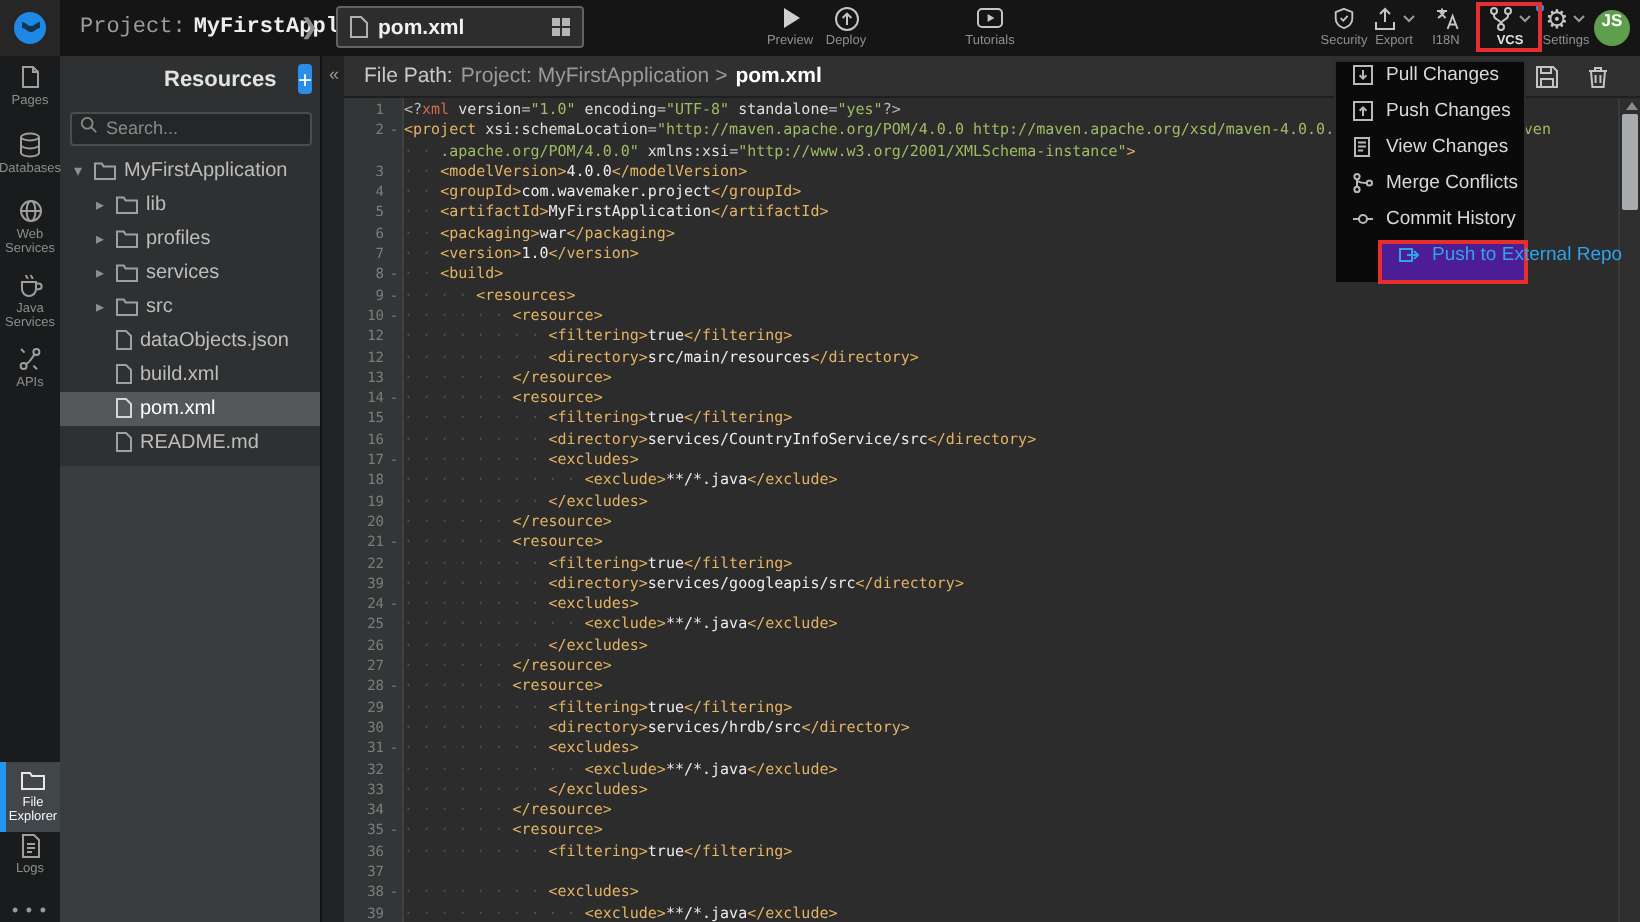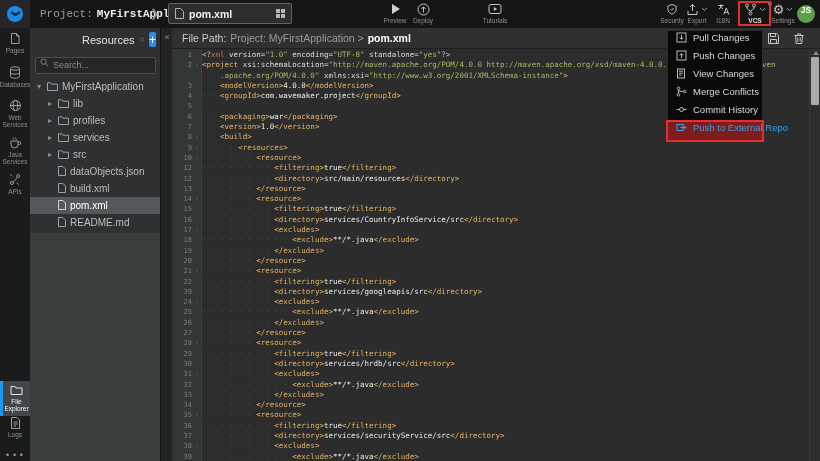--- a/index.html
+++ b/index.html
@@ -39,21 +39,21 @@
   .snav .slbl { font-size:6.5px; line-height:7px; text-align:center; color:#8d8d8d; }
   .snav.active { background:#41464a; border-left:3px solid #2196f3; padding:4px 0 4px 0; width:30px; }
   .snav.active .slbl { color:#f5f5f5; }
   .snav.active svg { color:#e8e8e8; }
   .sdots { position:absolute; left:0; width:30px; text-align:center; color:#9a9a9a; font-size:9px; letter-spacing:1px; }
 
   
   .respanel { position:absolute; left:30px; top:28px; width:130px; bottom:0; background:#2e3031; z-index:3; }
   .res-filler { position:absolute; left:0; right:0; top:205px; bottom:0; background:#3a3d3e; }
   .res-header { position:relative; height:23px; display:flex; align-items:center; padding:0 4px 0 9px; gap:5px; }
-  .res-title { flex:1; color:#e3e3e3; font-size:11px; font-weight:normal;padding-left:43px; }
+  .res-title { flex:1; color:#e3e3e3; font-size:11px; font-weight:bold;padding-left:43px; }
   .plusbtn { width:15px; height:15px; background:#2a8ee8; border-radius:2px; color:#fff;
     display:flex; align-items:center; justify-content:center; font-size:12px; line-height:12px; }
   .res-search { position:relative; margin:3px 4px 4px 5px; }
   .res-search input { width:100%; height:17px; background:#242627; border:1px solid #4a4d4e; border-radius:2px;
     color:#cccccc; font-size:9px; padding:0 4px 0 17px; outline:none; font-family:"Liberation Sans",sans-serif; }
   .res-search input::placeholder { color:#8a8a8a; }
   .res-search .mag { position:absolute; left:5px; top:4px; color:#8a8a8a; }
   .tree { position:relative; margin-top:3px; }
   .trow { height:17px; display:flex; align-items:center; gap:4px; font-size:10px; color:#bdbdbd; white-space:nowrap; overflow:hidden; }
   .trow .caret { width:8px; text-align:center; color:#8f8f8f; font-size:8px; flex:none; }
@@ -88,21 +88,21 @@
   .varrow { position:absolute; top:2px; left:3px; width:0; height:0;
     border-left:3px solid transparent; border-right:3px solid transparent; border-bottom:4px solid #8a8a8a; }
   .vthumb { position:absolute; top:8px; left:1px; width:8px; height:48px; background:#a9acae; border-radius:1px; }
 
   
   .menu { position:absolute; left:667px; top:30px; width:96px; background:#0a0a0a;
     border:1px solid #2c2c2c; z-index:20; padding:1px 0; }
   .mi { height:18px; display:flex; gap:6px; padding:0 8px;
     font-size:9.5px; color:#d9d9d9; white-space:nowrap; }
   .mi svg { color:#b9b9b9; flex:none; }
-  .mi.hl { background:#7f1d1d; color:#2fa3ee; box-shadow:0 0 0 2px #e62e2e; position:relative; z-index:21; }
+  .mi.hl { background:#4c1d95; color:#2fa3ee; box-shadow:0 0 0 2px #e62e2e; position:relative; z-index:21;margin-left:23px; }
   .mi.hl svg { color:#2fa3ee; }
 </style>
 </head>
 <body>
 
 <div class="topbar">
   <div class="logo">
     <svg width="18" height="18" viewBox="0 0 18 18">
       <circle cx="9" cy="9" r="8" fill="#1e88e5"></circle>
       <path d="M5 6c2 0 2.5 2 4.5 2S12 6 14 6v3c-2 0-2.5 2-4.5 2S7 9 5 9z" fill="#11344f"></path>
@@ -397,20 +397,21 @@
           <span class="ct"><span class="tk-i">· · </span><span class="tk-t">&lt;modelVersion&gt;</span><span class="tk-x">4.0.0</span><span class="tk-t">&lt;/modelVersion&gt;</span></span>
         </div>
         <div class="crow">
           <span class="ln">4</span>
           <span class="fm"></span>
           <span class="ct"><span class="tk-i">· · </span><span class="tk-t">&lt;groupId&gt;</span><span class="tk-x">com.wavemaker.project</span><span class="tk-t">&lt;/groupId&gt;</span></span>
         </div>
         <div class="crow">
           <span class="ln">5</span>
           <span class="fm"></span>
+          <span class="ct"><span class="tk-i">· · </span><span class="tk-t">&lt;artifactId&gt;</span><span class="tk-x">MyFirstApplication</span><span class="tk-t">&lt;/artifactId&gt;</span></span>
         </div>
         <div class="crow">
           <span class="ln">6</span>
           <span class="fm"></span>
           <span class="ct"><span class="tk-i">· · </span><span class="tk-t">&lt;packaging&gt;</span><span class="tk-x">war</span><span class="tk-t">&lt;/packaging&gt;</span></span>
         </div>
         <div class="crow">
           <span class="ln">7</span>
           <span class="fm"></span>
           <span class="ct"><span class="tk-i">· · </span><span class="tk-t">&lt;version&gt;</span><span class="tk-x">1.0</span><span class="tk-t">&lt;/version&gt;</span></span>
@@ -556,21 +557,20 @@
           <span class="ct"><span class="tk-i">· · · · · · </span><span class="tk-t">&lt;resource&gt;</span></span>
         </div>
         <div class="crow">
           <span class="ln">36</span>
           <span class="fm"></span>
           <span class="ct"><span class="tk-i">· · · · · · · · </span><span class="tk-t">&lt;filtering&gt;</span><span class="tk-x">true</span><span class="tk-t">&lt;/filtering&gt;</span></span>
         </div>
         <div class="crow">
           <span class="ln">37</span>
           <span class="fm"></span>
-          <span class="ct"><span class="tk-i">· · · · · · · · </span><span class="tk-t">&lt;directory&gt;</span><span class="tk-x">services/securityService/src</span><span class="tk-t">&lt;/directory&gt;</span></span>
         </div>
         <div class="crow">
           <span class="ln">38</span>
           <span class="fm">-</span>
           <span class="ct"><span class="tk-i">· · · · · · · · </span><span class="tk-t">&lt;excludes&gt;</span></span>
         </div>
         <div class="crow">
           <span class="ln">39</span>
           <span class="fm"></span>
           <span class="ct"><span class="tk-i">· · · · · · · · · · </span><span class="tk-t">&lt;exclude&gt;</span><span class="tk-x">**/*.java</span><span class="tk-t">&lt;/exclude&gt;</span></span>

